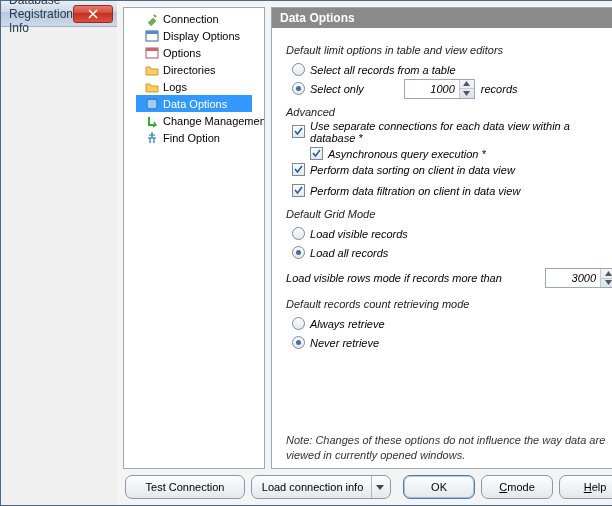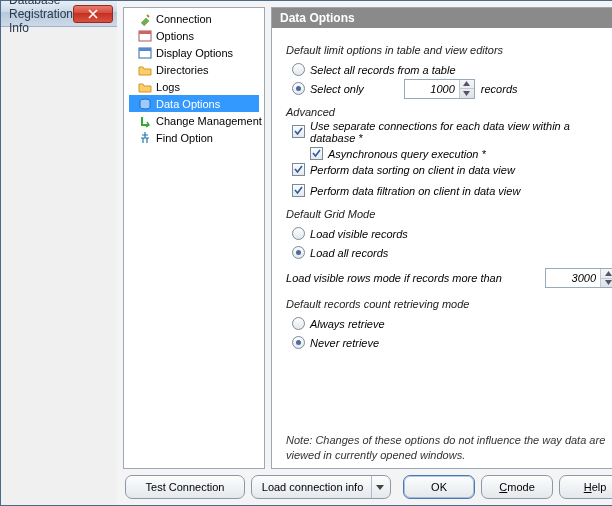--- a/index.html
+++ b/index.html
@@ -44,21 +44,21 @@
     flex-direction: column;
     padding: 6px;
     gap: 6px;
     background: #f4f4f4;
   }
   .main-row { flex: 1; display: flex; gap: 6px; min-height: 0; }
   .tree {
     width: 142px;
     background: #fff;
     border: 1px solid #9aa9b8;
-    padding: 2px 5px;
+    padding: 2px 12px;
     overflow: hidden;
   }
   .tree-item {
     display: flex; align-items: center;
     height: 17px;
     padding: 0 4px 0 8px;
     cursor: pointer;
     white-space: nowrap;
   }
   .tree-item.selected {
@@ -226,34 +226,34 @@
               <svg width="14" height="14" viewBox="0 0 14 14">
                 <path d="M3 11 L8 6 L11 9 L6 14" fill="#7a5" stroke="#5a3" stroke-width="0.6"></path>
                 <path d="M9 3 L11 5" stroke="#a83" stroke-width="2"></path>
               </svg>
             </span>
             <span>Connection</span>
           </div>
           <div class="tree-item">
             <span class="tree-icon">
               <svg width="14" height="14" viewBox="0 0 14 14">
+                <rect x="1" y="2" width="12" height="10" fill="#fff" stroke="#36a"></rect>
+                <rect x="1" y="2" width="12" height="3" fill="#58c"></rect>
+              </svg>
+            </span>
+            <span>Display Options</span>
+          </div>
+          <div class="tree-item">
+            <span class="tree-icon">
+              <svg width="14" height="14" viewBox="0 0 14 14">
                 <rect x="1" y="2" width="12" height="10" fill="#fff" stroke="#a55"></rect>
                 <rect x="1" y="2" width="12" height="3" fill="#c66"></rect>
               </svg>
             </span>
             <span>Options</span>
-          </div>
-          <div class="tree-item">
-            <span class="tree-icon">
-              <svg width="14" height="14" viewBox="0 0 14 14">
-                <rect x="1" y="2" width="12" height="10" fill="#fff" stroke="#36a"></rect>
-                <rect x="1" y="2" width="12" height="3" fill="#58c"></rect>
-              </svg>
-            </span>
-            <span>Display Options</span>
           </div>
           <div class="tree-item">
             <span class="tree-icon">
               <svg width="14" height="14" viewBox="0 0 14 14">
                 <path d="M1 4 L5 4 L6 6 L13 6 L13 12 L1 12 Z" fill="#fc6" stroke="#c93"></path>
               </svg>
             </span>
             <span>Directories</span>
           </div>
           <div class="tree-item">

